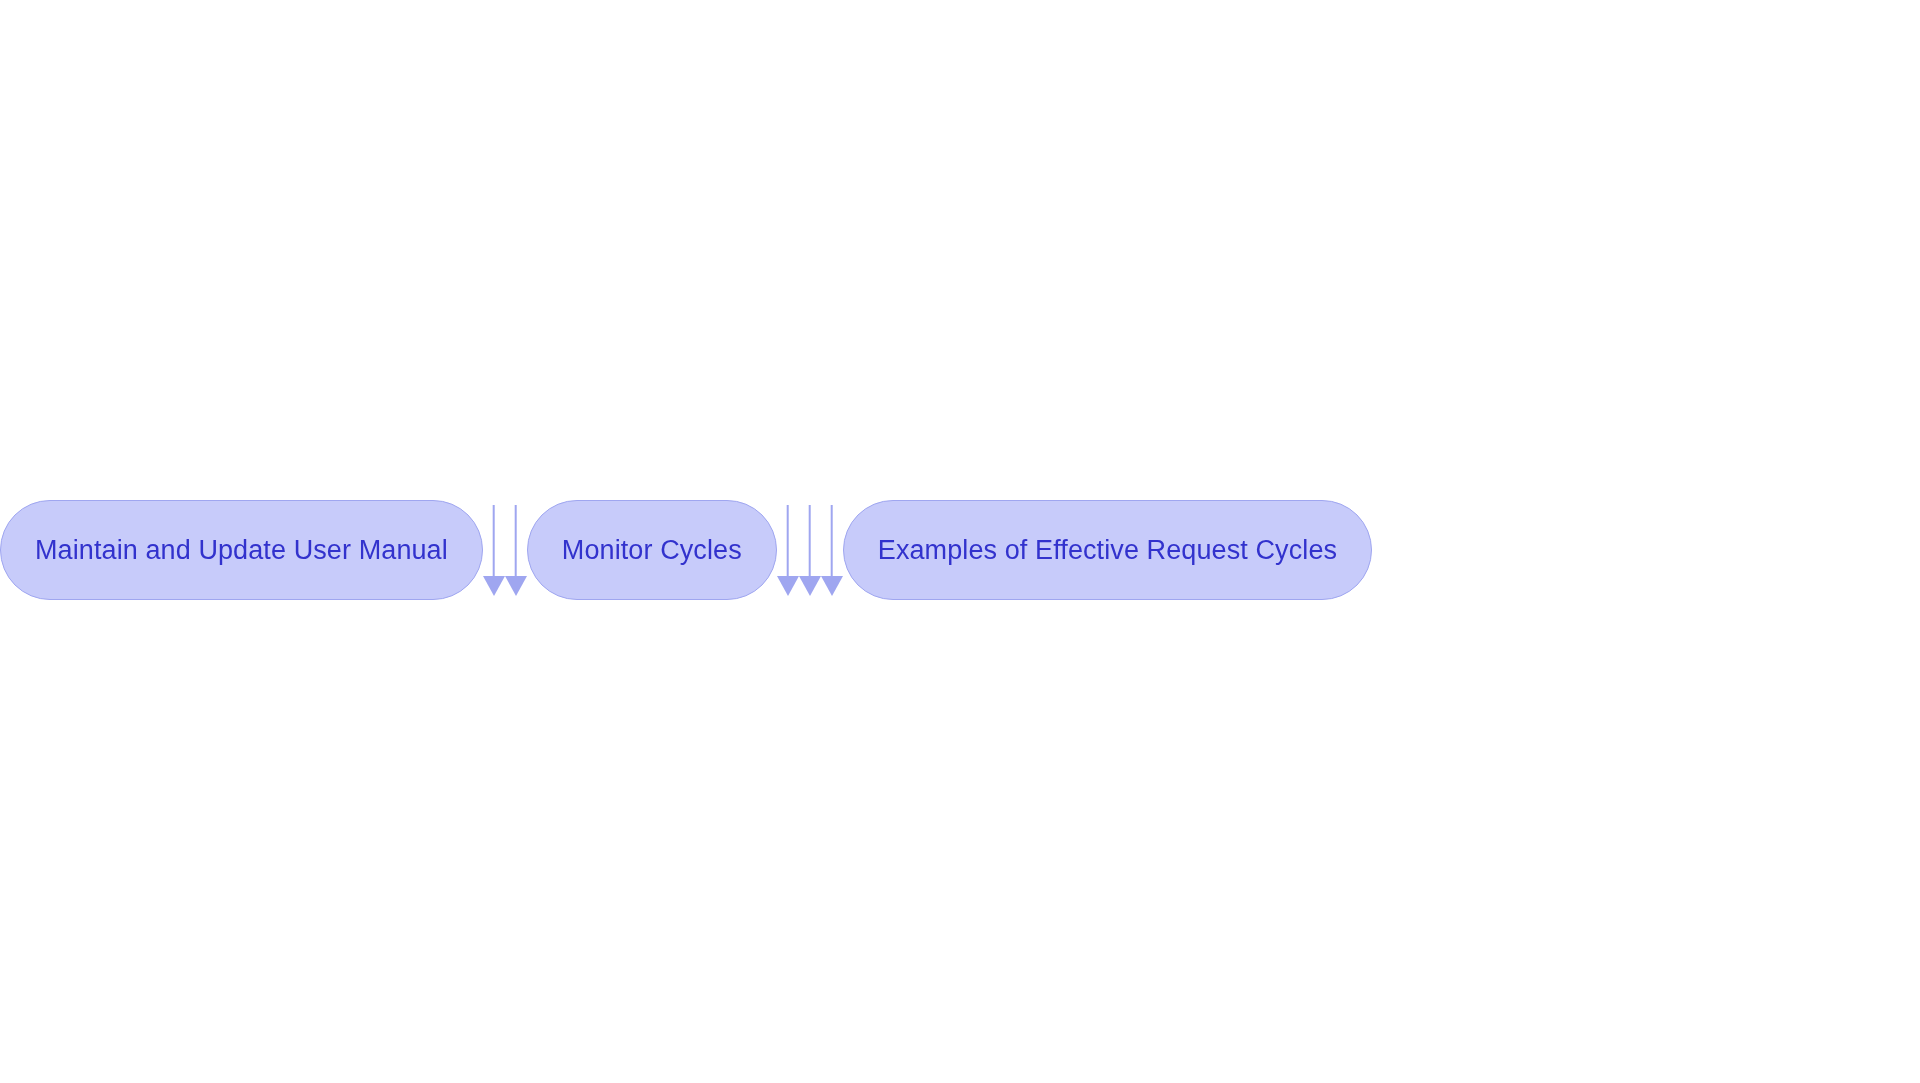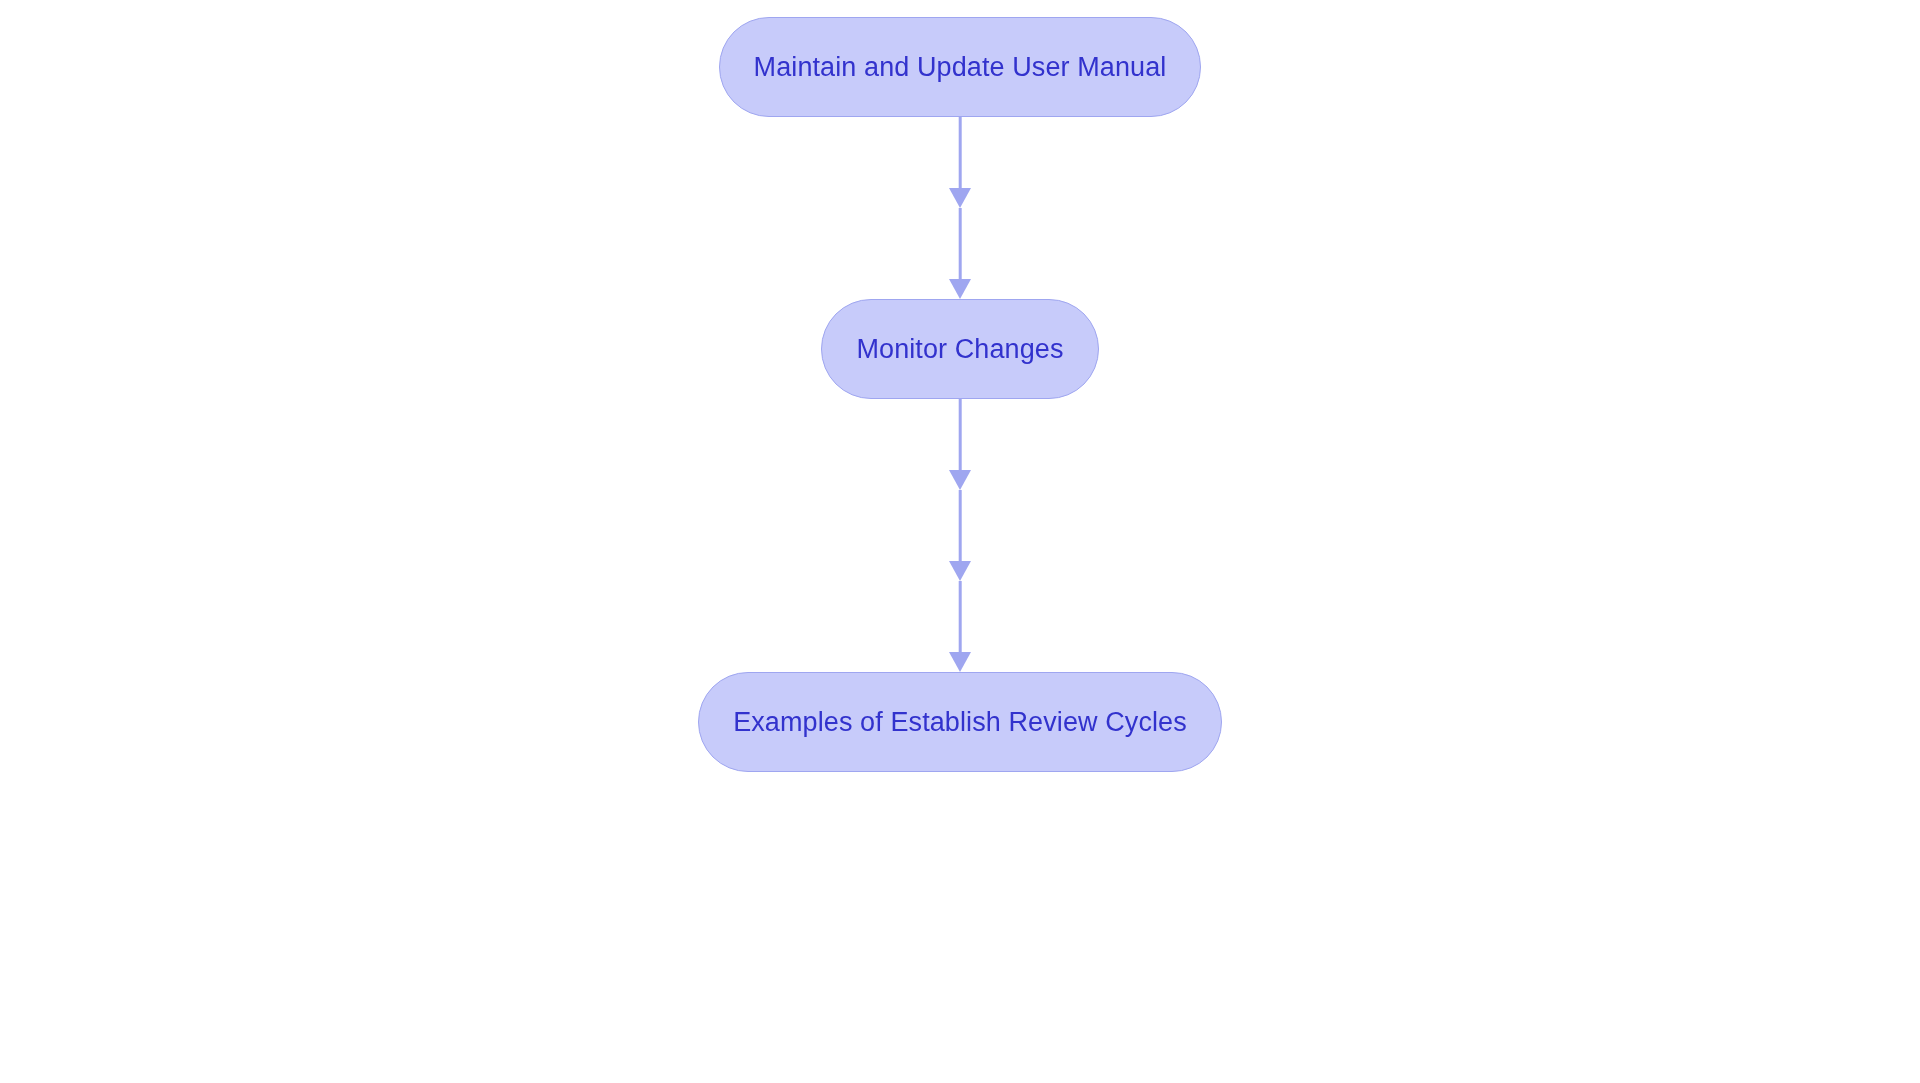--- a/index.html
+++ b/index.html
@@ -19,21 +19,21 @@
     height: 1083px;
     background: #ffffff;
   }
   .flow-column {
     position: absolute;
     left: 0;
     top: 0;
     width: 1920px;
     height: 1083px;
     display: flex;
-    flex-direction: column;
+    flex-direction: row;
     align-items: center;
     justify-content: flex-start;
     padding-top: 17px;
     box-sizing: border-box;
   }
   .node {
     box-sizing: border-box;
     height: 100px;
     border-radius: 50px;
     background: #c7cbfa;
@@ -95,38 +95,38 @@
       <span class="arrowhead"></span>
     </div>
 
 
     <div class="connector">
       <span class="line"></span>
       <span class="arrowhead"></span>
     </div>
 
     <div class="node">
-      <span class="node-label">Monitor Changes</span>
+      <span class="node-label">Monitor Cycles</span>
     </div>
 
     <div class="connector">
       <span class="line"></span>
       <span class="arrowhead"></span>
     </div>
 
 
     <div class="connector">
       <span class="line"></span>
       <span class="arrowhead"></span>
     </div>
 
 
     <div class="connector">
       <span class="line"></span>
       <span class="arrowhead"></span>
     </div>
 
     <div class="node">
-      <span class="node-label">Examples of Establish Review Cycles</span>
+      <span class="node-label">Examples of Effective Request Cycles</span>
     </div>
 
   </div>
 </div>
 
 </body></html>

